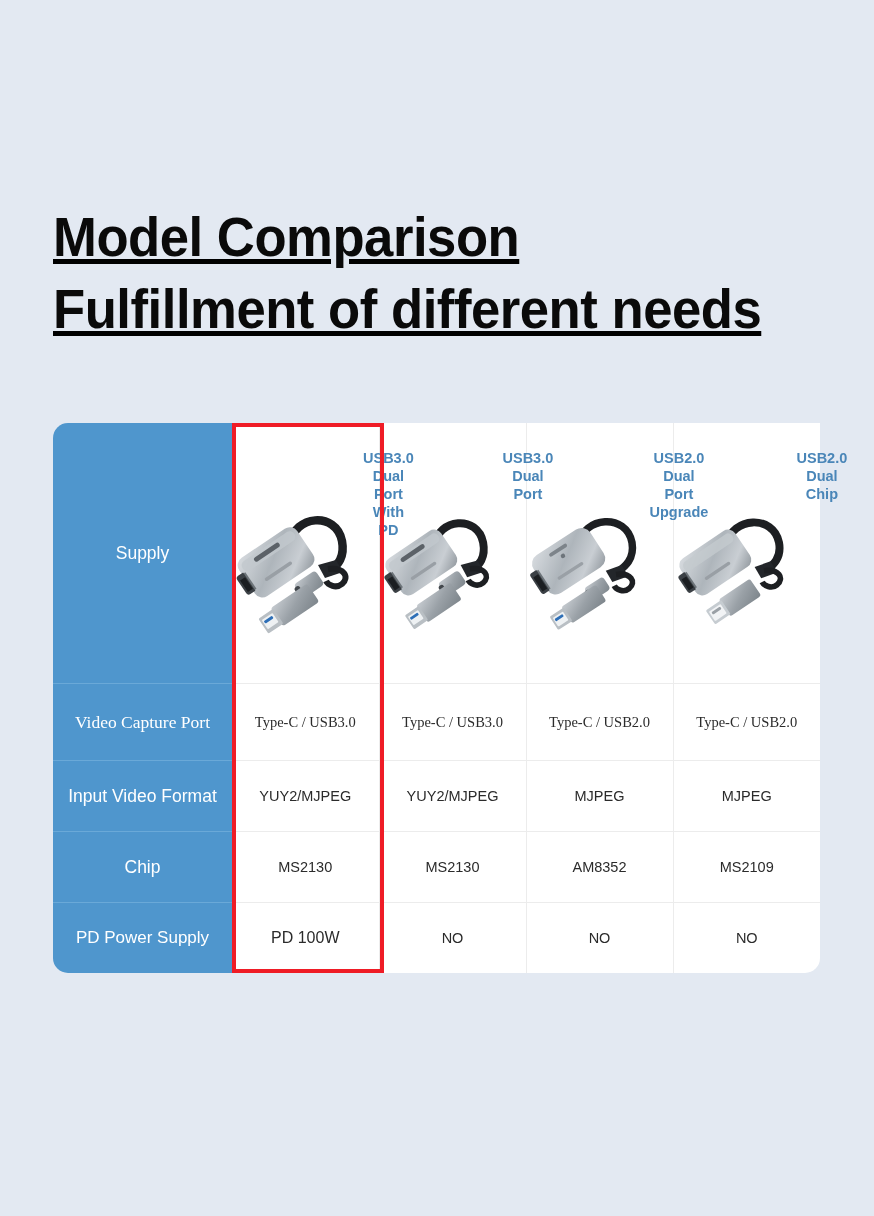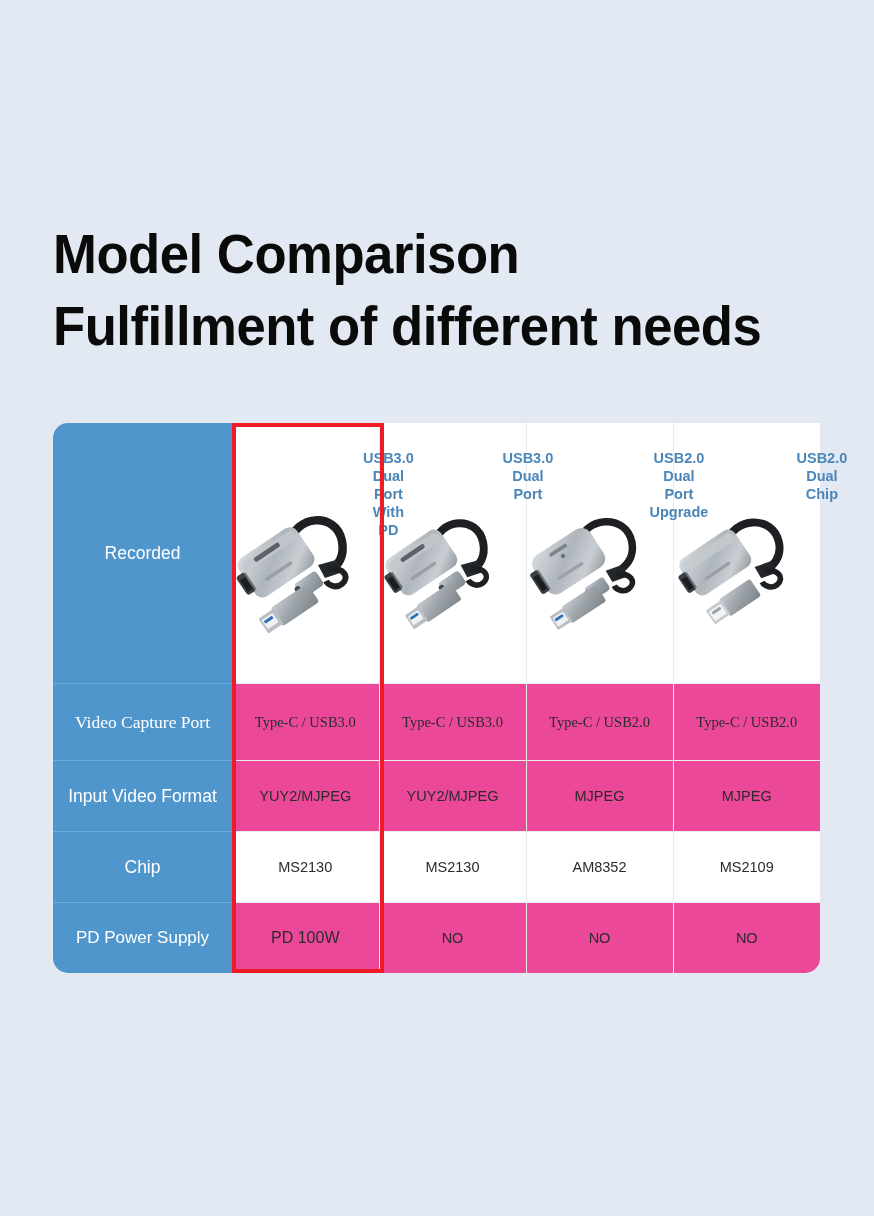--- a/index.html
+++ b/index.html
@@ -10,22 +10,23 @@
     background: #e3e9f2;
     font-family: "Liberation Sans", sans-serif;
     overflow: hidden;
     position: relative;
   }
 
   
   .heading-block {
     position: absolute;
     left: 53px;
-    top: 218px;
+    top: 201px;
     width: 800px;
+    text-decoration: underline;
   }
   .heading-line {
     font-family: "Liberation Sans", sans-serif;
     font-weight: bold;
     color: #0a0a0a;
     font-size: 56px;
     line-height: 72px;
     letter-spacing: -0.5px;
     transform: scaleX(0.94);
     transform-origin: left center;
@@ -72,21 +73,21 @@
 
   
   .cell {
     font-size: 14.5px;
     color: #2b2b2b;
     background: #ffffff;
     border-bottom: 1px solid #ececec;
     border-right: 1px solid #ececec;
     padding: 0 4px;
   }
-  .cell.alt { background: #ec4899; }
+  .cell.alt { background: #ffffff; }
   .cell.last { border-right: none; }
   .r6 .cell { border-bottom: none; }
   .r6 .cell.last { border-bottom-right-radius: 15px; }
 
   
   .prodcell {
     background: #ffffff;
     border-right: 1px solid #ececec;
     border-bottom: 1px solid #ececec;
     vertical-align: top;
@@ -139,21 +140,21 @@
     <colgroup>
       <col class="col-label">
         <col class="col-prod">
         <col class="col-prod">
         <col class="col-prod">
         <col class="col-prod">
     </colgroup>
 
     <tbody>
         <tr class="r0" style="height:232px;">
-      <td class="lbl">Recorded</td>
+      <td class="lbl">Supply</td>
 
       <td class="prodcell">
         <div class="prod-inner">
           <div class="prod-img">
             <svg width="128" height="150" viewBox="0 0 128 150">
               <defs>
                 <linearGradient id="bodyG1" x1="0" y1="0" x2="1" y2="1">
                   <stop offset="0" stop-color="#d9dde1"></stop>
                       <stop offset="0.45" stop-color="#aeb5bb"></stop>
                   <stop offset="0.75" stop-color="#c9ced3"></stop>

